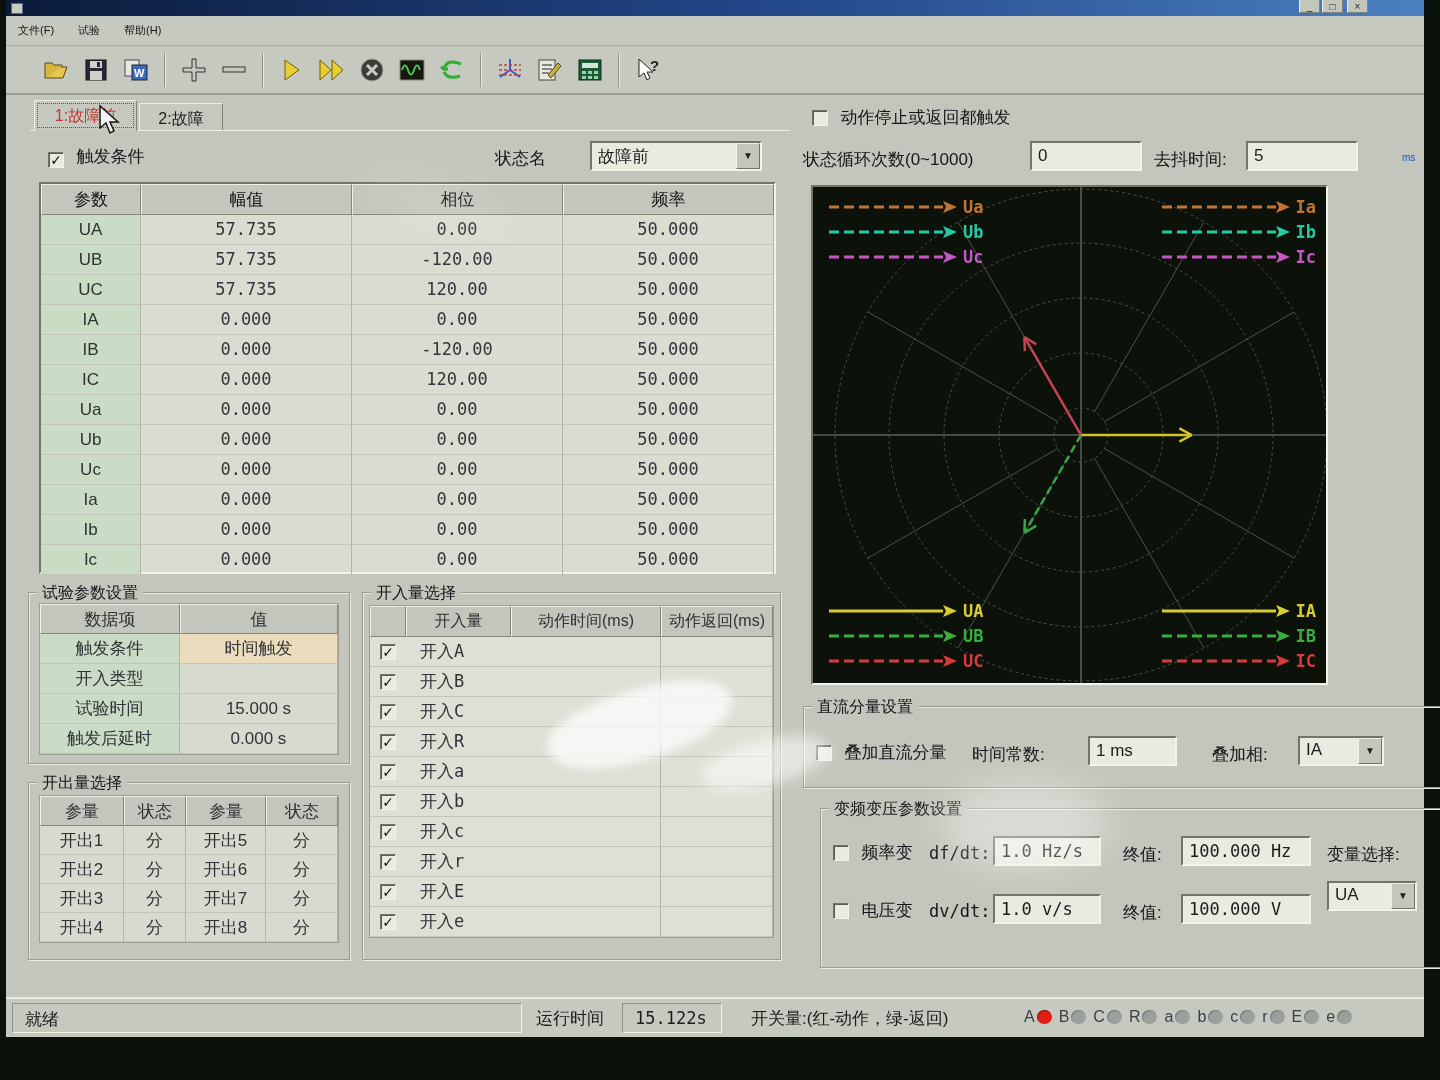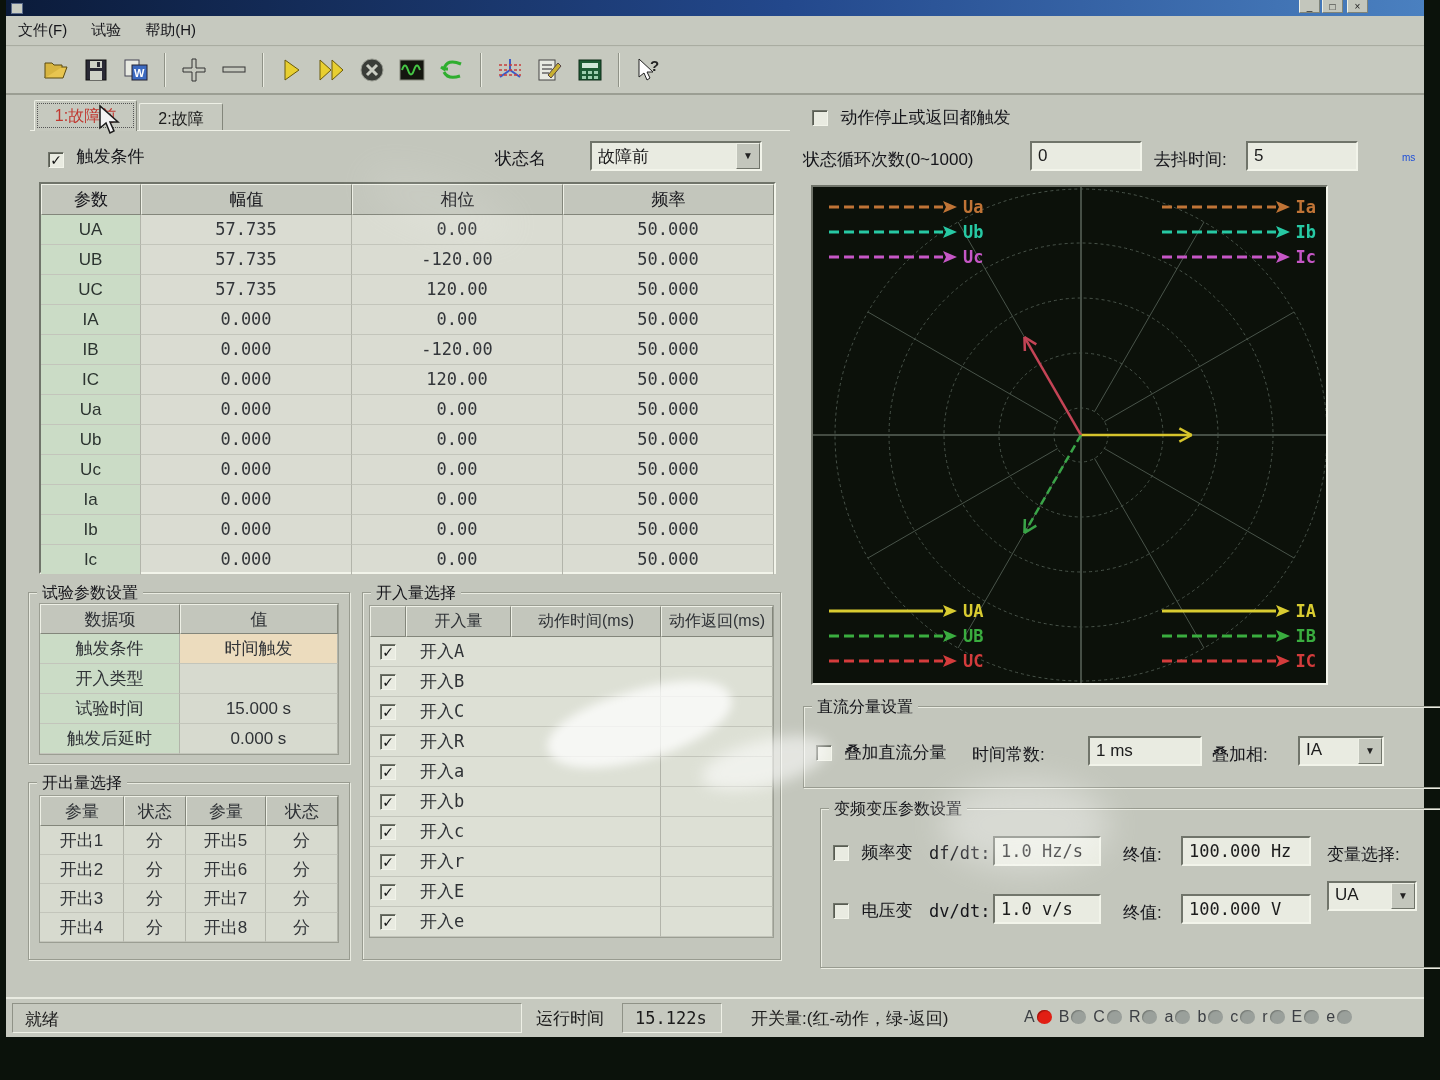--- a/index.html
+++ b/index.html
@@ -15,21 +15,21 @@
   .titlebar { position:absolute; left:0; top:0; width:100%; height:16px;
     background:linear-gradient(90deg,#0b1b3a,#23488c 55%,#4a80c0); }
   .title-icon { position:absolute; left:5px; top:3px; width:12px; height:11px;
     background:#c8ccc2; border:1px solid #5a6a8a; }
   .winbtn { position:absolute; top:-4px; width:21px; height:17px; background:#c3c6bc;
     border:1px solid #808478; border-top-color:#eef0e6; border-left-color:#eef0e6;
     font-size:10px; text-align:center; line-height:19px; color:#222; }
 
   .menubar { position:absolute; left:0; top:16px; width:100%; height:30px;
     background:#c6c9bf; border-bottom:1px solid #a9aca1; display:flex; align-items:center; }
-  .menu-item { padding:18px 12px; font-size:15px; color:#15151a; }
+  .menu-item { padding:18px 12px; font-size:11px; color:#15151a; }
 
   .toolbar { position:absolute; left:0; top:47px; width:100%; height:48px;
     background:#c6c9bf; border-bottom:2px solid #9b9e93; display:flex; align-items:center; padding-left:30px; }
   .tbtn { width:40px; height:38px; display:flex; align-items:center; justify-content:center;
     background:#c6c9bf; border:1px solid #c6c9bf; }
   .tsep { width:2px; height:34px; margin:0 8px;
     border-left:1px solid #8f9287; border-right:1px solid #e9ebe1; }
 
   
   .tab { position:absolute; height:31px; background:#c6c9bf;
@@ -602,21 +602,21 @@
       </div>
   </div>
 
   <div class="group" style="left:797px; top:706px; width:638px; height:82px;">
     <span class="gtitle">直流分量设置</span>
     <div style="position:absolute; left:12px; top:34px;">
       <span class="cb" style="color:transparent;"></span>
       <span class="lbl" style="margin-left:8px;">叠加直流分量</span>
     </div>
     <div class="lbl" style="position:absolute; left:168px; top:36px;">时间常数:</div>
-    <div class="field" style="left:284px; top:29px; width:114px;"><span>1 ms</span></div>
+    <div class="field" style="left:284px; top:29px; width:89px;"><span>1 ms</span></div>
     <div class="lbl" style="position:absolute; left:408px; top:36px;">叠加相:</div>
     <div class="combo" style="left:494px; top:29px; width:86px;">
       <span class="val">IA</span>
       <span class="drop">▼</span>
     </div>
   </div>
 
   <div class="group" style="left:797px; top:808px; width:638px; height:160px;margin-left:17px;">
     <span class="gtitle">变频变压参数设置</span>
 

